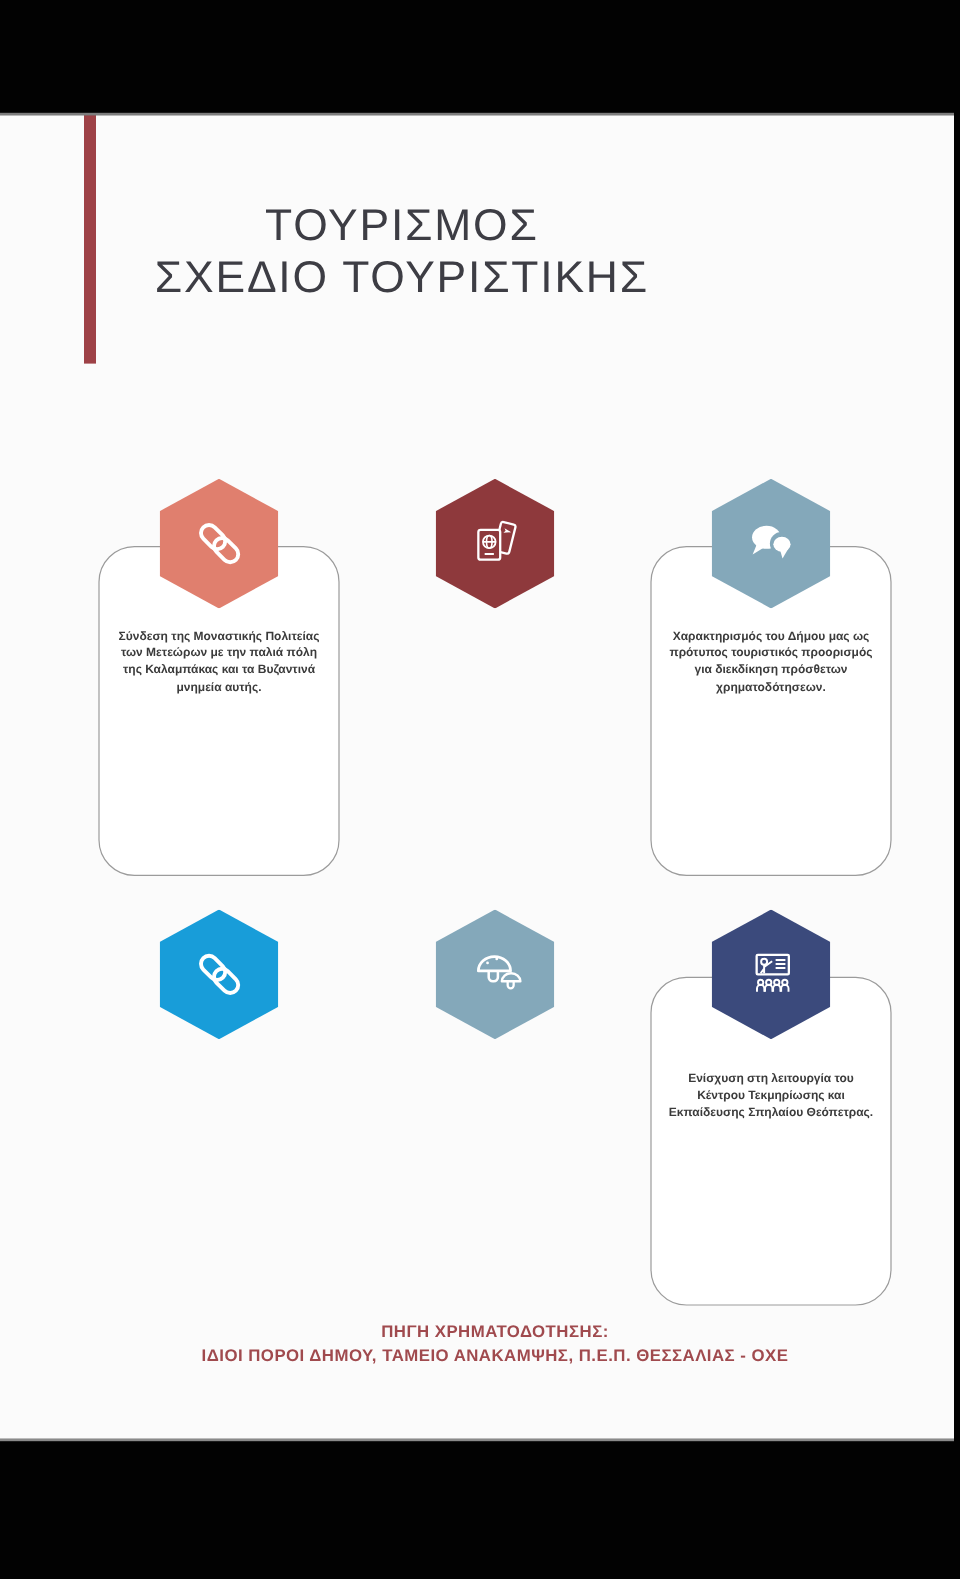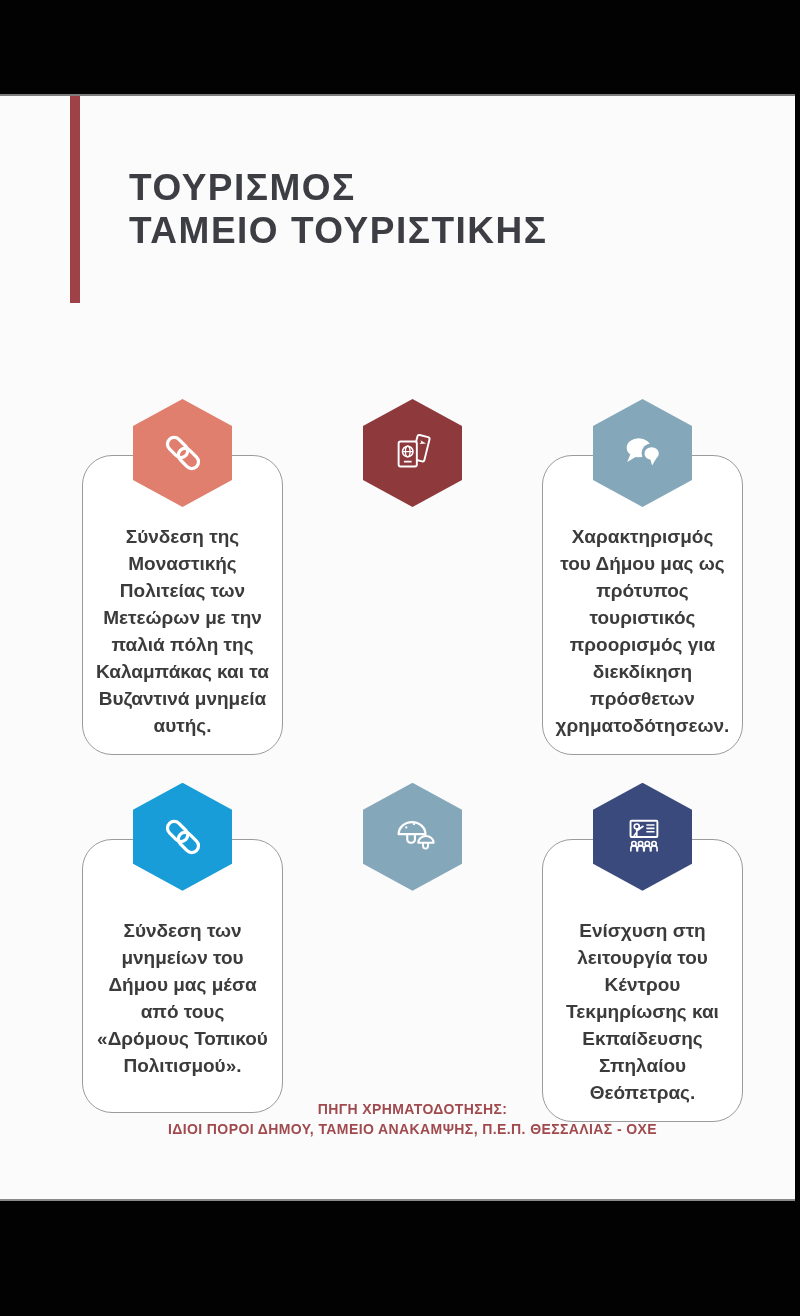--- a/index.html
+++ b/index.html
@@ -23,22 +23,23 @@
     position: absolute; right: 0; top: 0; width: 5px; height: 1316px;
     background: #020202; z-index: 6;
   }
   .accent-bar {
     position: absolute; left: 70px; top: 96px; width: 10px; height: 207px;
     background: #9e4247;
   }
   .title-block {
     position: absolute; left: 129px; top: 166px;
     color: #3d3d44;
-    font-size: 37px; font-weight: 700; letter-spacing: 1.5px;
+    font-size: 37px; font-weight: 400; letter-spacing: 1.5px;
     line-height: 1.17;
+    text-align: center;
   }
   .cards-grid {
     position: absolute; left: 82px; top: 399px; width: 661px;
     display: grid;
     grid-template-columns: 201px 201px 201px;
     column-gap: 29px; row-gap: 28px;
   }
   .cell { position: relative; width: 201px; }
   .hex {
     position: relative; z-index: 2;
@@ -53,21 +54,21 @@
     margin-top: -52px;
     min-height: 275px;
     background: #ffffff;
     border: 1.4px solid #9b9b9b;
     border-radius: 30px;
     padding: 68px 12px 14px 12px;
   }
   .row2 .card { padding-top: 78px; min-height: 274px; }
   .card-text {
     color: #3b3b3b;
-    font-size: 19px; font-weight: 700;
+    font-size: 10px; font-weight: 700;
     line-height: 1.42;
     text-align: center;
   }
   .footer {
     position: absolute; left: 82px; top: 1100px; width: 661px;
     text-align: center;
     color: #a04a4e;
     font-size: 14px; font-weight: 700; letter-spacing: 0.4px;
     line-height: 1.38;
   }
@@ -76,21 +77,21 @@
 </head>
 <body>
 
 <div class="band-top"></div>
 <div class="edge-right"></div>
 
 <div class="accent-bar" style="background-color: rgb(158, 66, 71);"></div>
 
 <div class="title-block">
   <div>ΤΟΥΡΙΣΜΟΣ</div>
-  <div>ΤΑΜΕΙΟ ΤΟΥΡΙΣΤΙΚΗΣ</div>
+  <div>ΣΧΕΔΙΟ ΤΟΥΡΙΣΤΙΚΗΣ</div>
 </div>
 
 <div class="cards-grid">
 
   <div class="cell row1">
     <div class="hex" style="color: rgb(224, 127, 110);">
       <span>
         <svg width="46" height="46" viewBox="0 0 48 48" fill="none">
           <g transform="rotate(45 24 24)" stroke="#ffffff" stroke-width="3.4">
             <rect x="4" y="17" width="24" height="14" rx="7"></rect>
@@ -142,23 +143,20 @@
   <div class="cell row2">
     <div class="hex" style="color: rgb(24, 157, 217);">
       <span>
         <svg width="46" height="46" viewBox="0 0 48 48" fill="none">
           <g transform="rotate(45 24 24)" stroke="#ffffff" stroke-width="3.4">
             <rect x="4" y="17" width="24" height="14" rx="7"></rect>
             <rect x="20" y="17" width="24" height="14" rx="7"></rect>
           </g>
         </svg>
       </span>
-    </div>
-    <div class="card">
-      <div class="card-text">Σύνδεση των μνημείων του Δήμου μας μέσα από τους «Δρόμους Τοπικού Πολιτισμού».</div>
     </div>
   </div>
 
   <div class="cell row2">
     <div class="hex" style="color: rgb(132, 168, 186);">
       <span>
         <svg width="46" height="46" viewBox="0 0 48 48" fill="none" stroke="#ffffff">
           <path d="M9 21 a14 12.5 0 0 1 28 0 Z" stroke-width="2.4" stroke-linejoin="round"></path>
           <path d="M18 21 v5.5 a3.5 3.5 0 0 0 3.5 3.5 h1 a3.5 3.5 0 0 0 3.5 -3.5 V21" stroke-width="2.2"></path>
           <circle cx="17" cy="14" r="1.2" fill="#ffffff" stroke="none"></circle>

